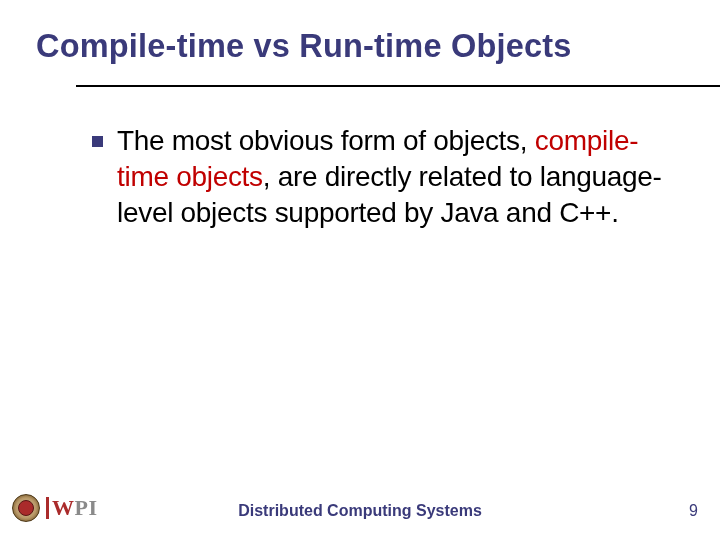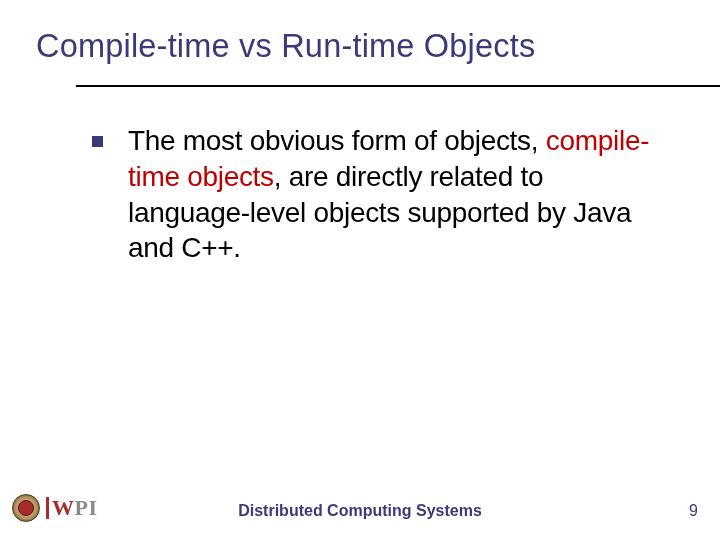--- a/index.html
+++ b/index.html
@@ -15,21 +15,21 @@
     width: 720px;
     height: 540px;
     position: relative;
     padding: 28px 36px 0 36px;
   }
   .title {
     font-family: "Trebuchet MS", "Lucida Sans", sans-serif;
     font-size: 32.5px;
     color: #3a3a7a;
     letter-spacing: 0.2px;
-    font-weight: 400;
+    font-weight: 700;
     margin-bottom: 10px;
     white-space: nowrap;
   }
   .title-rule-wrap {
     position: relative;
     height: 26px;
   }
   .title-rule {
     position: absolute;
     left: 40px;
@@ -39,21 +39,21 @@
     background: #000;
   }
   .content {
     margin-top: 22px;
     margin-left: 56px;
     margin-right: 20px;
   }
   .bullet-item {
     display: flex;
     align-items: flex-start;
-    gap: 25px;
+    gap: 14px;
     margin-bottom: 2px;
   }
   .bullet-icon {
     width: 11px;
     height: 11px;
     background: #3a3a7a;
     flex-shrink: 0;
     margin-top: 13px;
   }
   .bullet-text {

